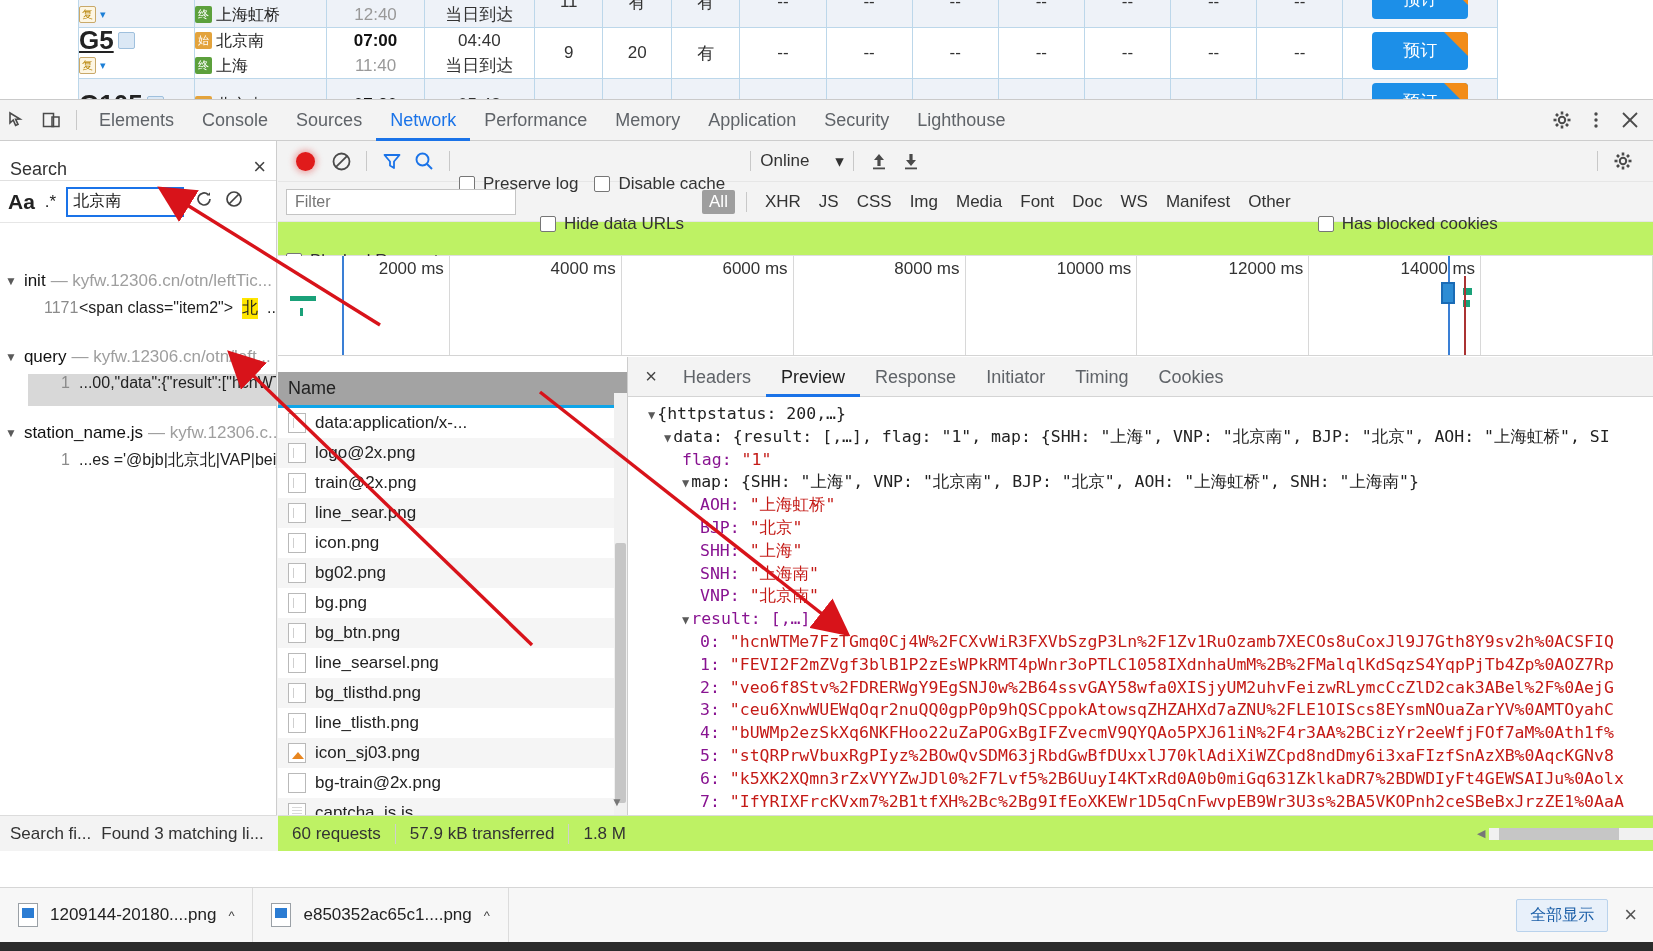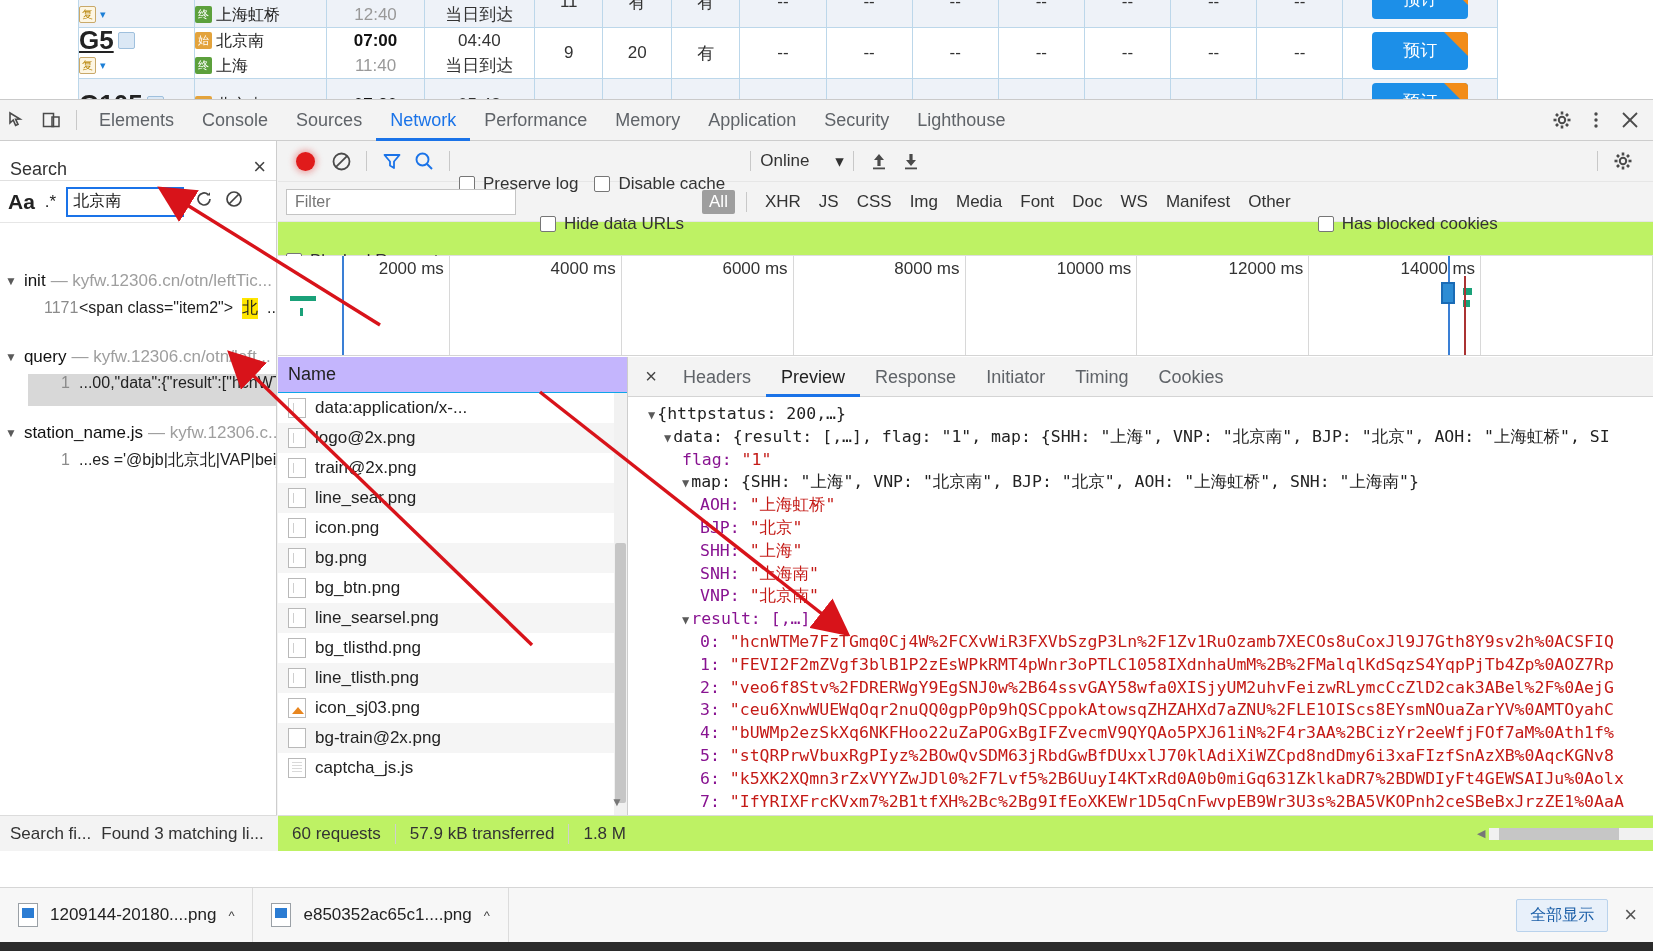--- a/index.html
+++ b/index.html
@@ -201,21 +201,21 @@
   .ov-bluebox  { position: absolute; width: 14px; height: 22px; background: #2d8cd4; border: 2px solid #1a6bb5; }
 
   
   .net-split { position: absolute; left: 0; right: 0; top: 216px; bottom: 36px; display: flex; }
   .req-list {
     width: 350px; border-right: 1px solid #cdcdcd; background: #fff;
     position: relative; overflow: hidden;
   }
   .rl-head {
     height: 36px; display: flex; align-items: center; padding-left: 10px;
-    font-size: 18px; color: #222; border-bottom: 1px solid #0ea5e9; background: #c4b5fd;
+    font-size: 18px; color: #222; border-bottom: 3px solid #0ea5e9; background: #a3a3a3; margin-top: 15px;
   }
   .rl-row {
     height: 30px; display: flex; align-items: center; gap: 9px; padding-left: 10px;
     font-size: 17px; color: #222; white-space: nowrap; overflow: hidden;
   }
   .rl-row:nth-child(odd) { background: #f5f5f5; }
   .rl-ico {
     width: 18px; height: 20px; border: 1px solid #b9b9b9; background: #fff;
     flex: 0 0 auto; position: relative;
   }
@@ -758,20 +758,24 @@
           <div class="rl-row">
               <span class="rl-ico img"></span>
               <span>line_sear.png</span>
             </div>
           <div class="rl-row">
               <span class="rl-ico img"></span>
               <span>icon.png</span>
             </div>
           <div class="rl-row">
               <span class="rl-ico img"></span>
+              <span>bg02.png</span>
+            </div>
+          <div class="rl-row">
+              <span class="rl-ico img"></span>
               <span>bg.png</span>
             </div>
           <div class="rl-row">
               <span class="rl-ico img"></span>
               <span>bg_btn.png</span>
             </div>
           <div class="rl-row">
               <span class="rl-ico img"></span>
               <span>line_searsel.png</span>
             </div>

